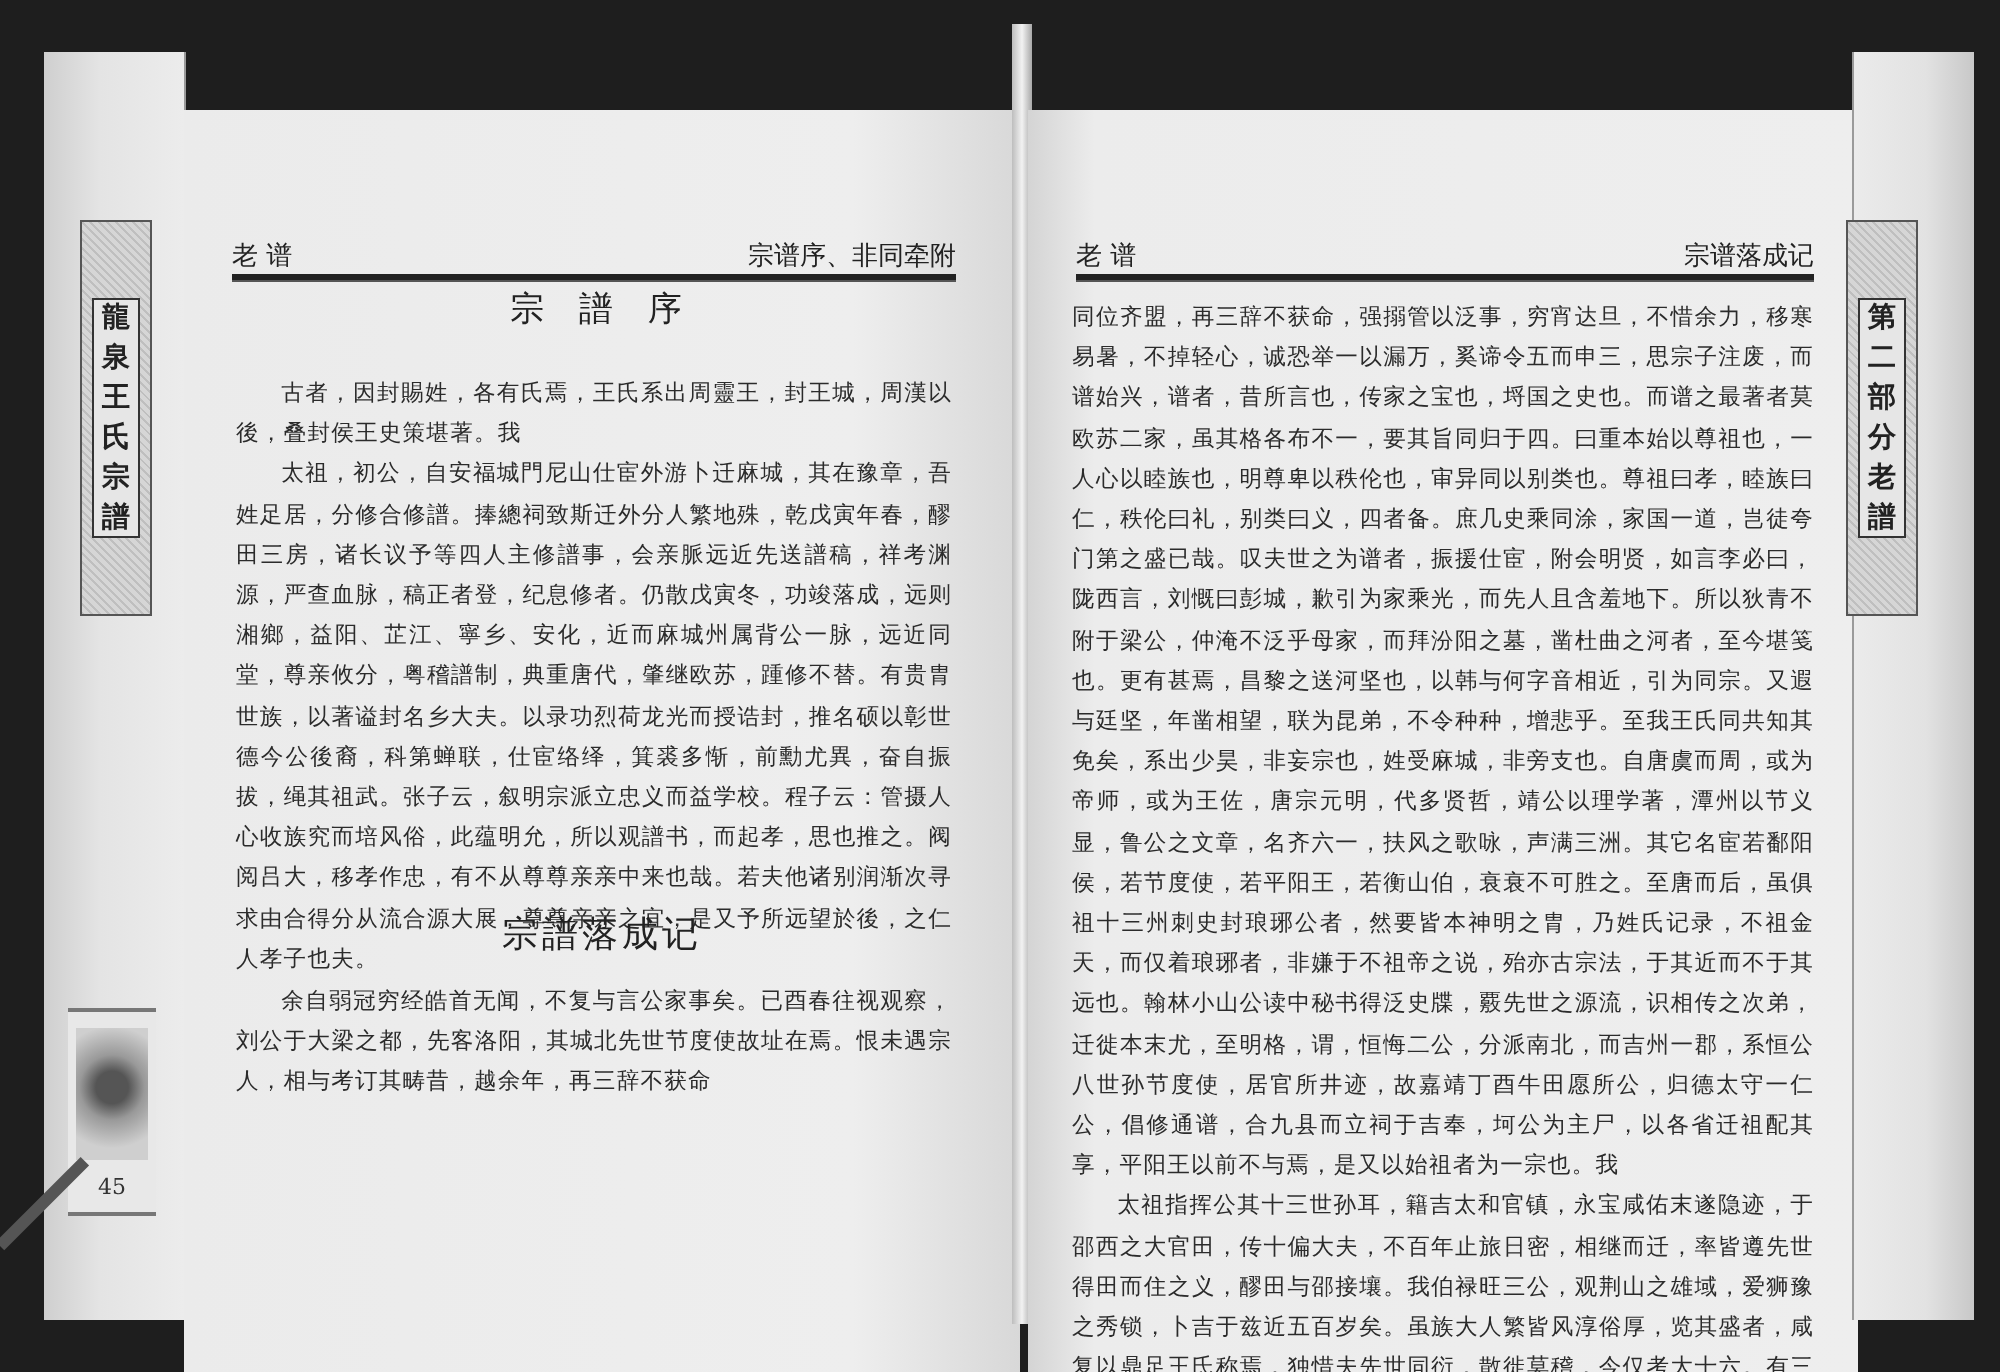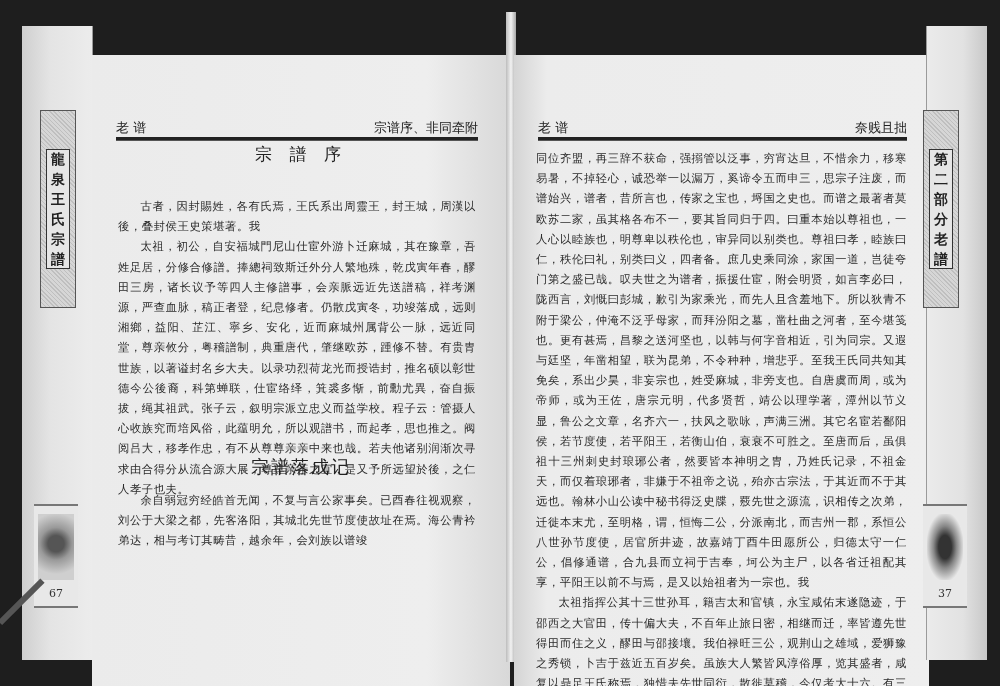--- a/index.html
+++ b/index.html
@@ -98,67 +98,63 @@
         <span>龍</span>
         <span>泉</span>
         <span>王</span>
         <span>氏</span>
         <span>宗</span>
         <span>譜</span>
       </div>
     </div>
     <div class="side-thumb" style="left:12px; top:478px;">
       <div class="art"></div>
-      <div class="pno">67</div>
+      <div class="pno">45</div>
     </div>
   </div>
 
   <div class="page left">
     <div class="running-head">
       <span>老 谱</span>
       <span>宗谱序、非同牵附</span>
     </div>
     <div class="rule"></div>
 
     <div class="section-title" style="top:88px; font-size:17px; letter-spacing:6px;">宗 譜 序</div>
-    <div class="body-text" style="top:142px;">
+    <div class="body-text" style="top:132px;">
       <p>古者，因封賜姓，各有氏焉，王氏系出周靈王，封王城，周漢以後，叠封侯王史策堪著。我</p>
       <p>太祖，初公，自安福城門尼山仕宦外游卜迁麻城，其在豫章，吾姓足居，分修合修譜。捧總祠致斯迁外分人繁地殊，乾戊寅年春，醪田三房，诸长议予等四人主修譜事，会亲脈远近先送譜稿，祥考渊源，严查血脉，稿正者登，纪息修者。仍散戊寅冬，功竣落成，远则湘鄉，益阳、芷江、寧乡、安化，近而麻城州属背公一脉，远近同堂，尊亲攸分，粤稽譜制，典重唐代，肇继欧苏，踵修不替。有贵胄世族，以著谥封名乡大夫。以录功烈荷龙光而授诰封，推名硕以彰世德今公後裔，科第蝉联，仕宦络绎，箕裘多惭，前勳尤異，奋自振拔，绳其祖武。张子云，叙明宗派立忠义而益学校。程子云：管摄人心收族究而培风俗，此蕴明允，所以观譜书，而起孝，思也推之。阀阅吕大，移孝作忠，有不从尊尊亲亲中来也哉。若夫他诸别润渐次寻求由合得分从流合源大展，尊尊亲亲之宜，是又予所远望於後，之仁人孝子也夫。</p>
     </div>
 
     <div class="section-title" style="top:400px; font-size:18px; letter-spacing:2px;">宗譜落成记</div>
     <div class="body-text" style="top:436px;">
-      <p>余自弱冠穷经皓首无闻，不复与言公家事矣。已酉春往视观察，刘公于大梁之都，先客洛阳，其城北先世节度使故址在焉。海公青衿弟达，相与考订其畴昔，越余年，会刘族以谱竣</p>
+      <p>余自弱冠穷经皓首无闻，不复与言公家事矣。已酉春往视观察，刘公于大梁之都，先客洛阳，其城北先世节度使故址在焉。恨未遇宗人，相与考订其畴昔，越余年，再三辞不获命</p>
     </div>
   </div>
 
   <div class="gutter"></div>
 
   <div class="page right">
     <div class="running-head">
       <span>老 谱</span>
-      <span>奈贱且拙</span>
+      <span>宗谱落成记</span>
     </div>
     <div class="rule"></div>
     <div class="body-text" style="top:94px;">
       <p class="noindent">同位齐盟，再三辞不获命，强搦管以泛事，穷宵达旦，不惜余力，移寒易暑，不掉轻心，诚恐举一以漏万，奚谛令五而申三，思宗子注废，而谱始兴，谱者，昔所言也，传家之宝也，埒国之史也。而谱之最著者莫欧苏二家，虽其格各布不一，要其旨同归于四。曰重本始以尊祖也，一人心以睦族也，明尊卑以秩伦也，审异同以别类也。尊祖曰孝，睦族曰仁，秩伦曰礼，别类曰义，四者备。庶几史乘同涂，家国一道，岂徒夸门第之盛已哉。叹夫世之为谱者，振援仕宦，附会明贤，如言李必曰，陇西言，刘慨曰彭城，歉引为家乘光，而先人且含羞地下。所以狄青不附于梁公，仲淹不泛乎母家，而拜汾阳之墓，凿杜曲之河者，至今堪笺也。更有甚焉，昌黎之送河坚也，以韩与何字音相近，引为同宗。又遐与廷坚，年凿相望，联为昆弟，不令种种，增悲乎。至我王氏同共知其免矣，系出少昊，非妄宗也，姓受麻城，非旁支也。自唐虞而周，或为帝师，或为王佐，唐宗元明，代多贤哲，靖公以理学著，潭州以节义显，鲁公之文章，名齐六一，扶风之歌咏，声满三洲。其它名宦若鄱阳侯，若节度使，若平阳王，若衡山伯，衰衰不可胜之。至唐而后，虽俱祖十三州刺史封琅琊公者，然要皆本神明之胄，乃姓氏记录，不祖金天，而仅着琅琊者，非嫌于不祖帝之说，殆亦古宗法，于其近而不于其远也。翰林小山公读中秘书得泛史牒，覈先世之源流，识相传之次弟，迁徙本末尤，至明格，谓，恒悔二公，分派南北，而吉州一郡，系恒公八世孙节度使，居官所井迹，故嘉靖丁酉牛田愿所公，归德太守一仁公，倡修通谱，合九县而立祠于吉奉，坷公为主尸，以各省迁祖配其享，平阳王以前不与焉，是又以始祖者为一宗也。我</p>
       <p>太祖指挥公其十三世孙耳，籍吉太和官镇，永宝咸佑末遂隐迹，于邵西之大官田，传十偏大夫，不百年止旅日密，相继而迁，率皆遵先世得田而住之义，醪田与邵接壤。我伯禄旺三公，观荆山之雄域，爱狮豫之秀锁，卜吉于兹近五百岁矣。虽族大人繁皆风淳俗厚，览其盛者，咸复以鼎足王氏称焉，独惜夫先世同衍，散徙莫稽，今仅考大十六。有三姑母论远且疏者，即同邻诸田相距不过百余里，而亲睦无闻，几等行路，之歌，薄俗之感也，今幸事起戊寅，功竣已卯。衍于太祖后者，虽远而必录，即分于太祖前者，亦疏而可合，自信分门别户，非同牵附，予夺近退，悉归诚信，虽未尽南北而谱，其谱其本支源流，昭穆生聚，卒葬迁移，可一展卷而昭若日星者，又安</p>
     </div>
   </div>
 
   <div class="page-edge-right">
     <div class="side-tab" style="left:-4px; top:84px;">
       <div class="label-box">
         <span>第</span>
         <span>二</span>
         <span>部</span>
         <span>分</span>
         <span>老</span>
         <span>譜</span>
       </div>
     </div>
-    <div class="side-thumb" style="left:-4px; top:478px;">
-      <div class="art dragon"></div>
-      <div class="pno">37</div>
-    </div>
   </div>
 </div>
 <div class="bookmark"></div>
 
 </body></html>

